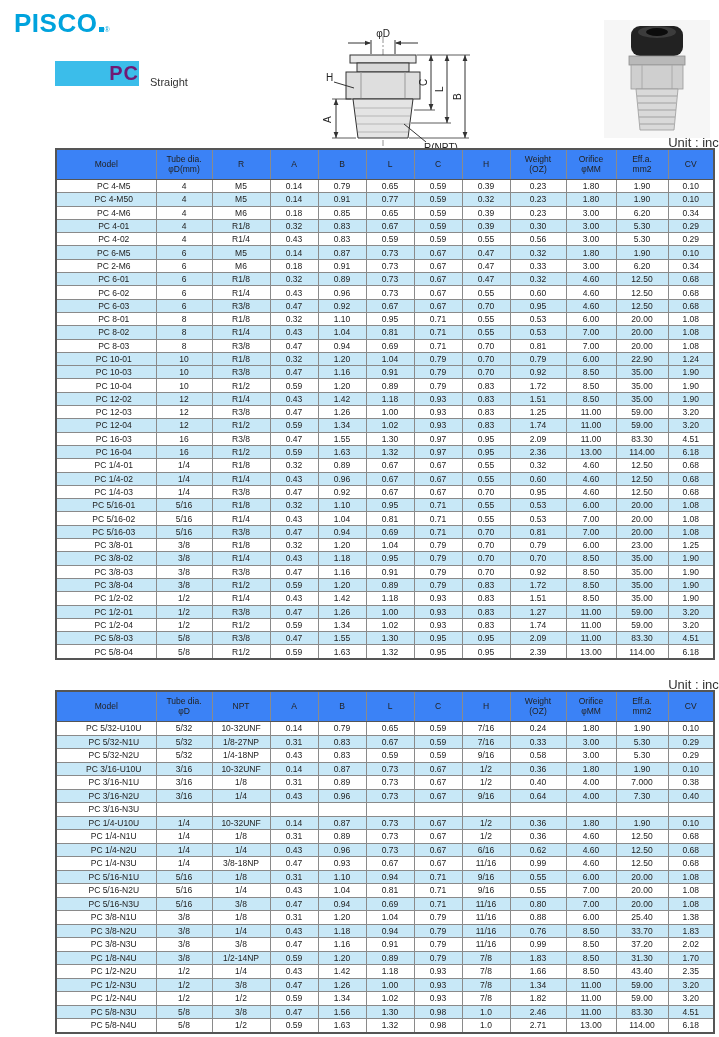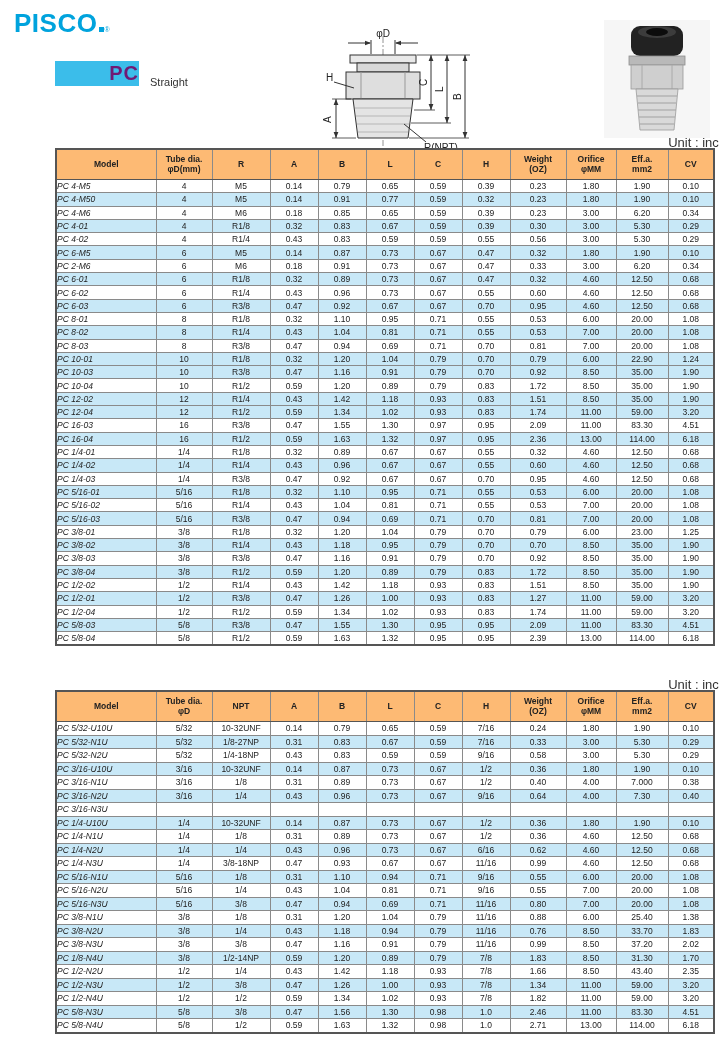--- a/index.html
+++ b/index.html
@@ -18,25 +18,25 @@
   .diagram{position:absolute;left:288px;top:26px;}
   .photo{position:absolute;left:604px;top:20px;}
   table{position:absolute;left:55px;border-collapse:collapse;table-layout:fixed;width:658px;
         font-size:8.5px;border:2px solid #555;}
   #t1{top:148px;}
   #t2{top:690px;}
   col.c0{width:100px}col.c1{width:56px}col.c2{width:58px}col.c3{width:48px}
   col.c4{width:48px}col.c5{width:48px}col.c6{width:48px}col.c7{width:48px}
   col.c8{width:56px}col.c9{width:50px}col.c10{width:52px}col.c11{width:46px}
   th,td{border:1px solid #8a8a8a;text-align:center;padding:0 1px;overflow:hidden;white-space:nowrap;}
-  th{background:#fdba74;font-weight:bold;height:29px;white-space:pre-line;line-height:1.15;
+  th{background:#3b82f6;font-weight:normal;height:29px;white-space:pre-line;line-height:1.15;
      border-bottom:1px solid #555;}
   #t1 td{height:12.3px;}
   #t2 td{height:12.5px;}
-  td:first-child{text-align:left;padding-left:0;font-style:italic;}
+  td:first-child{text-align:center;padding-left:16px;}
   tr.hl td{background:#C8E8F7;}
   svg text{font-family:"Liberation Sans",sans-serif;}
 </style>
 </head>
 <body>
 
 <div class="page">
 
   <div class="logo"><span>PISCO</span><span class="dot"></span><span class="reg">®</span></div>
 
@@ -386,20 +386,34 @@
           <td>0.43</td>
           <td>1.42</td>
           <td>1.18</td>
           <td>0.93</td>
           <td>0.83</td>
           <td>1.51</td>
           <td>8.50</td>
           <td>35.00</td>
           <td>1.90</td>
         </tr>
+        <tr>
+          <td>PC 12-03</td>
+          <td>12</td>
+          <td>R3/8</td>
+          <td>0.47</td>
+          <td>1.26</td>
+          <td>1.00</td>
+          <td>0.93</td>
+          <td>0.83</td>
+          <td>1.25</td>
+          <td>11.00</td>
+          <td>59.00</td>
+          <td>3.20</td>
+        </tr>
         <tr class="hl">
           <td>PC 12-04</td>
           <td>12</td>
           <td>R1/2</td>
           <td>0.59</td>
           <td>1.34</td>
           <td>1.02</td>
           <td>0.93</td>
           <td>0.83</td>
           <td>1.74</td>

